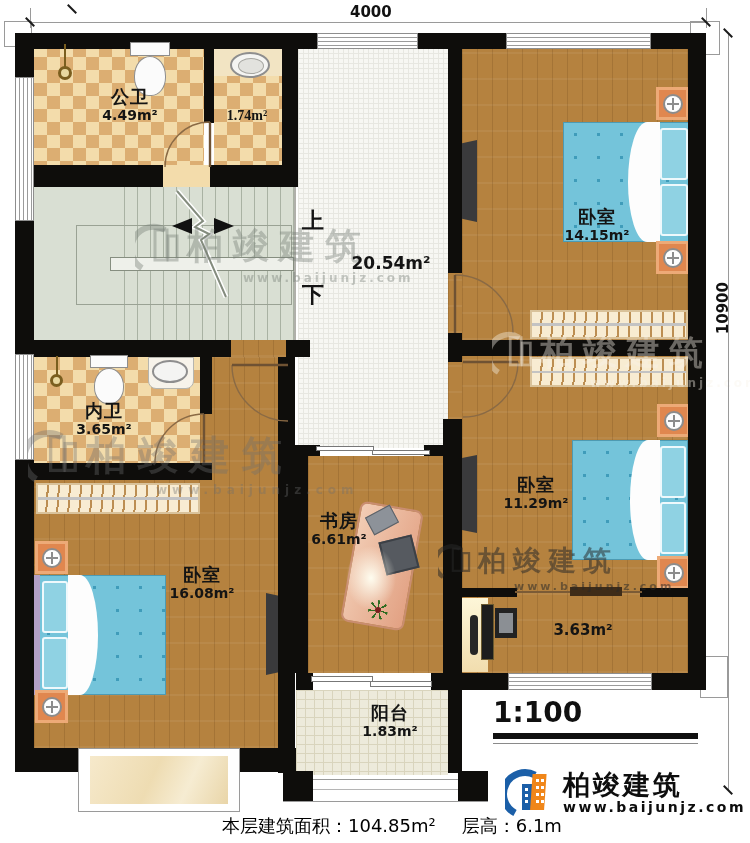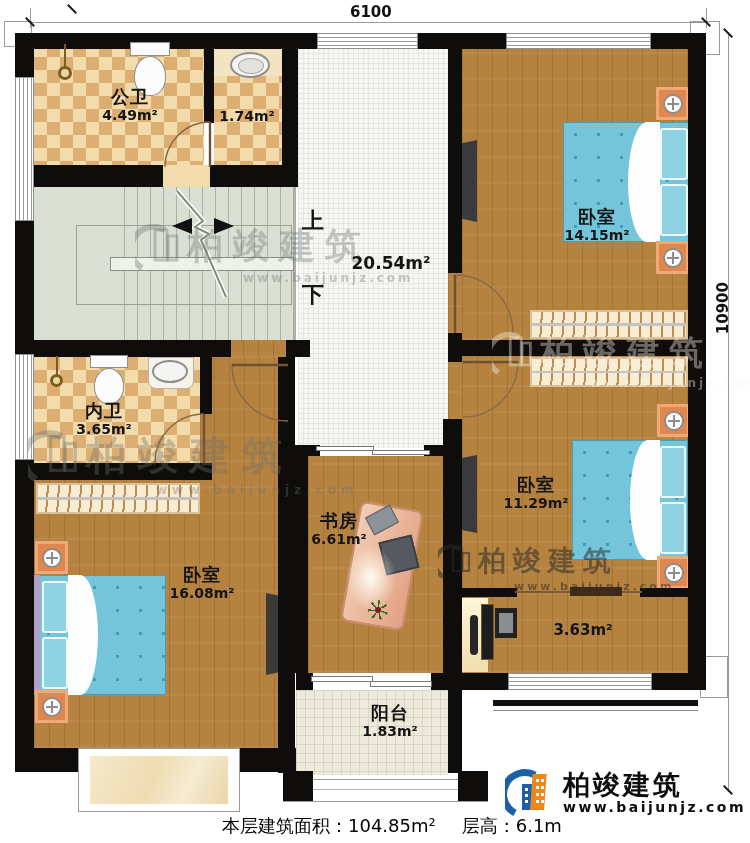--- a/index.html
+++ b/index.html
@@ -254,21 +254,21 @@
     <div>
       <div class="t1" style="font-size:28px;letter-spacing:7px;">柏竣建筑</div>
       <div class="t2" style="margin-left:36px;font-size:11px;">www.baijunjz.com</div>
     </div>
   </div>
 
   <div class="lbl" style="left:130px;top:86px;">
     <div class="nm">公卫</div>
     <div class="ar">4.49m²</div>
   </div>
-  <div class="lbl" style="left:247px;top:108px;">
+  <div class="lbl" style="left:247px;top:108px;font-family:Liberation Serif, serif;">
     <div class="ar">1.74m²</div>
   </div>
   <div class="lbl" style="left:313px;top:208px;font-size:22px;">上</div>
   <div class="lbl" style="left:391px;top:253px;">
     <div class="ar" style="font-size:17px;">20.54m²</div>
   </div>
   <div class="lbl" style="left:313px;top:282px;font-size:22px;">下</div>
   <div class="lbl" style="left:597px;top:206px;">
     <div class="nm">卧室</div>
     <div class="ar">14.15m²</div>
@@ -296,31 +296,32 @@
     <div class="nm">阳台</div>
     <div class="ar">1.83m²</div>
   </div>
 
   <div class="dim" style="left:30px;top:22px;width:676px;height:1px;"></div>
   <div class="dim" style="left:30px;top:8px;width:1px;height:20px;"></div>
   <div class="dim" style="left:706px;top:8px;width:1px;height:20px;"></div>
   <div class="tick" style="left:24px;top:21px;"></div>
   <div class="tick" style="left:700px;top:21px;"></div>
   <div class="tick" style="left:66px;top:8px;"></div>
-  <div class="dimtext" style="left:350px;top:3px;">6100</div>
+  <div class="dimtext" style="left:350px;top:3px;">4000</div>
   <div class="dim" style="left:728px;top:33px;width:1px;height:757px;"></div>
   <div class="tick" style="left:722px;top:32px;"></div>
   <div class="tick" style="left:722px;top:789px;"></div>
   <div class="dimtext" style="left:714px;top:282px;writing-mode:vertical-rl;transform:rotate(180deg);">10900</div>
   <div class="cornerbox" style="left:4px;top:21px;width:28px;height:26px;"></div>
   <div class="cornerbox" style="left:690px;top:21px;width:30px;height:34px;"></div>
   <div class="cornerbox" style="left:700px;top:656px;width:28px;height:42px;"></div>
 
   <div class="abs" style="left:493px;top:696px;width:212px;z-index:70;">
     <div style="display:flex;align-items:baseline;gap:12px;">
+      <span style="font-size:28px;font-weight:600;color:#101010;">1:100</span>
     </div>
     <div style="margin-top:4px;width:205px;height:6px;background:#101010;"></div>
     <div style="margin-top:4px;width:205px;height:1px;background:#8a8a8a;"></div>
   </div>
 
   <div class="abs" style="left:505px;top:768px;display:flex;align-items:center;gap:8px;z-index:70;">
     <svg width="50" height="50" viewBox="0 0 50 50">
       <path d="M10 45 A21 21 0 0 1 30 7" fill="none" stroke="#1b5fa8" stroke-width="7"></path>
       <rect x="17" y="16" width="10" height="26" fill="#1b5fa8"></rect>
       <rect x="28" y="6" width="14" height="36" fill="#f08619" transform="skewX(-4)"></rect>

